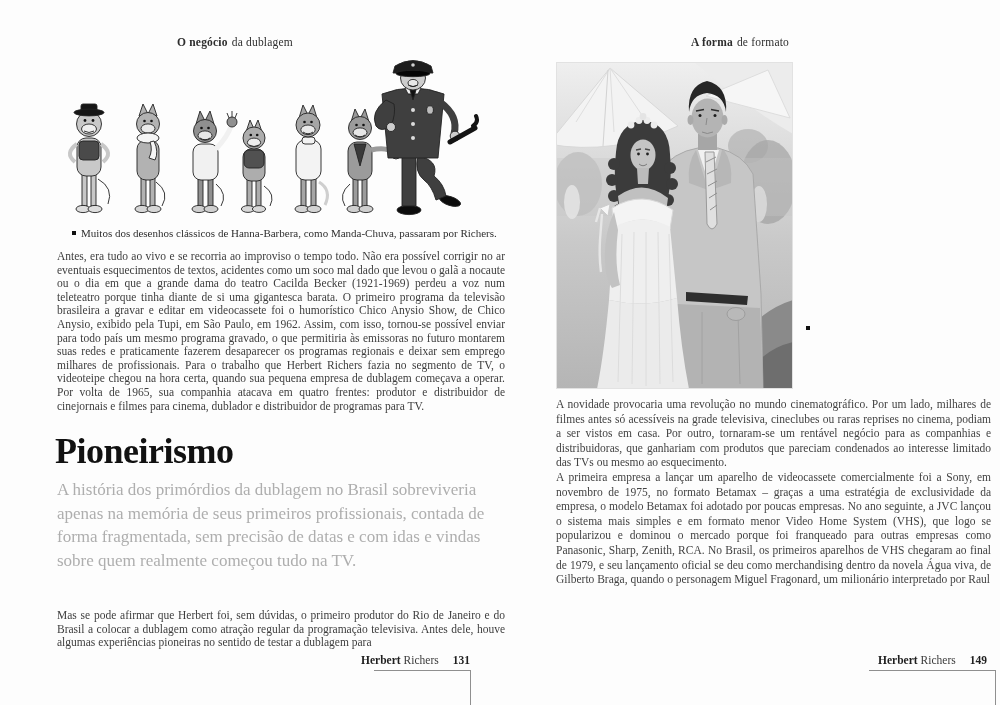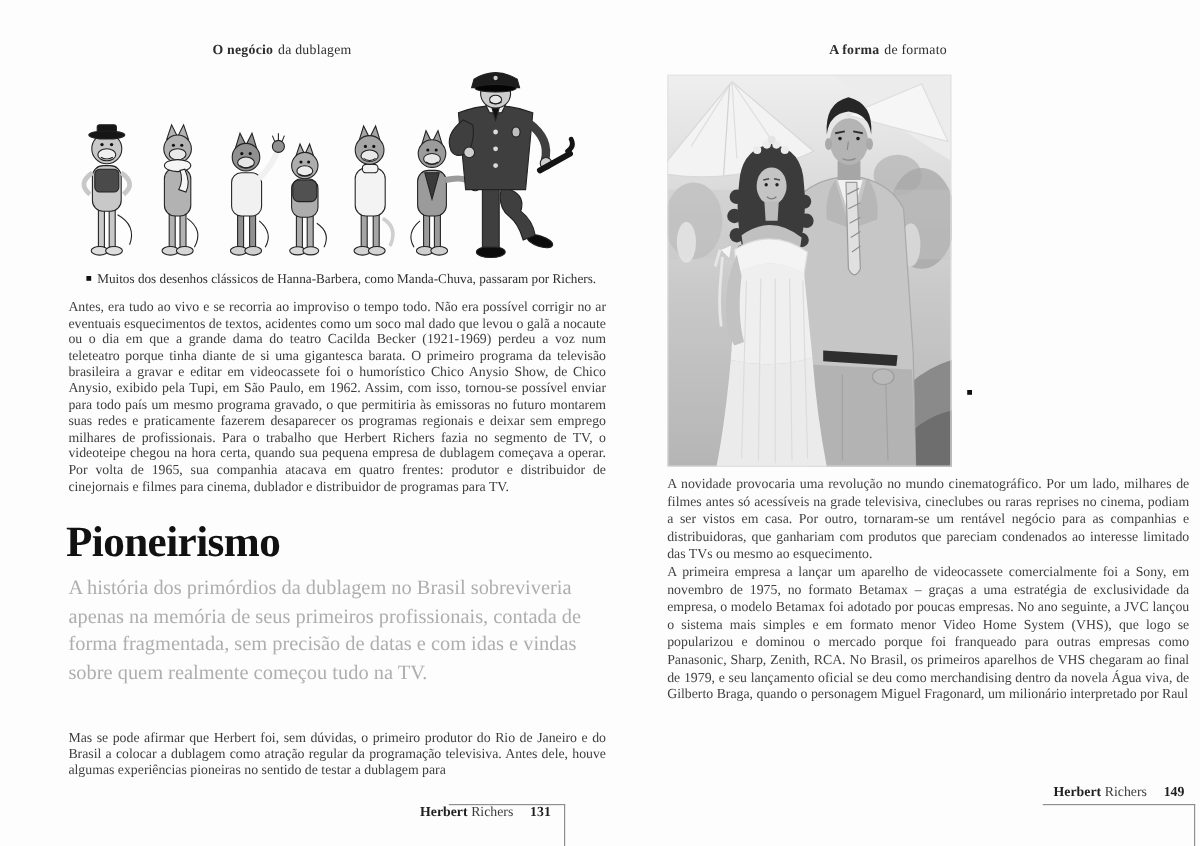--- a/index.html
+++ b/index.html
@@ -24,21 +24,21 @@
   .rightbody{left:556px;top:397px;width:435px;line-height:14.6px;color:#424242;}
   .rightbody p{margin:0;}
   
   .section-title{position:absolute;left:55px;top:430px;font-size:36px;font-weight:bold;color:#111;letter-spacing:-.5px;}
   .lede{position:absolute;left:57px;top:478px;width:452px;font-size:17px;line-height:23.5px;color:#aeaeae;}
   
   .footer{position:absolute;top:654px;width:172px;text-align:right;font-size:11.5px;color:#1f1f1f;white-space:nowrap;}
   .footer .bold{font-weight:bold;}
   .footer .rest{margin-left:3px;color:#3a3a3a;}
   .footer .page{margin-left:14px;font-weight:bold;}
-  .footer-left{left:287px;margin-top:17px;}
+  .footer-left{left:298px;}
   .footer-right{left:815px;}
   .rule-h{position:absolute;height:1px;background:#8f8f8f;}
   .rule-v{position:absolute;width:1px;background:#8f8f8f;}
   .rh-left{left:374px;top:670px;width:97px;}
   .rv-left{left:470px;top:670px;height:35px;}
   .rh-right{left:869px;top:670px;width:127px;}
   .rv-right{left:995px;top:670px;height:35px;}
   
   .cartoon{position:absolute;left:58px;top:54px;width:422px;height:172px;}
   .photo{position:absolute;left:556px;top:62px;width:237px;height:327px;}

